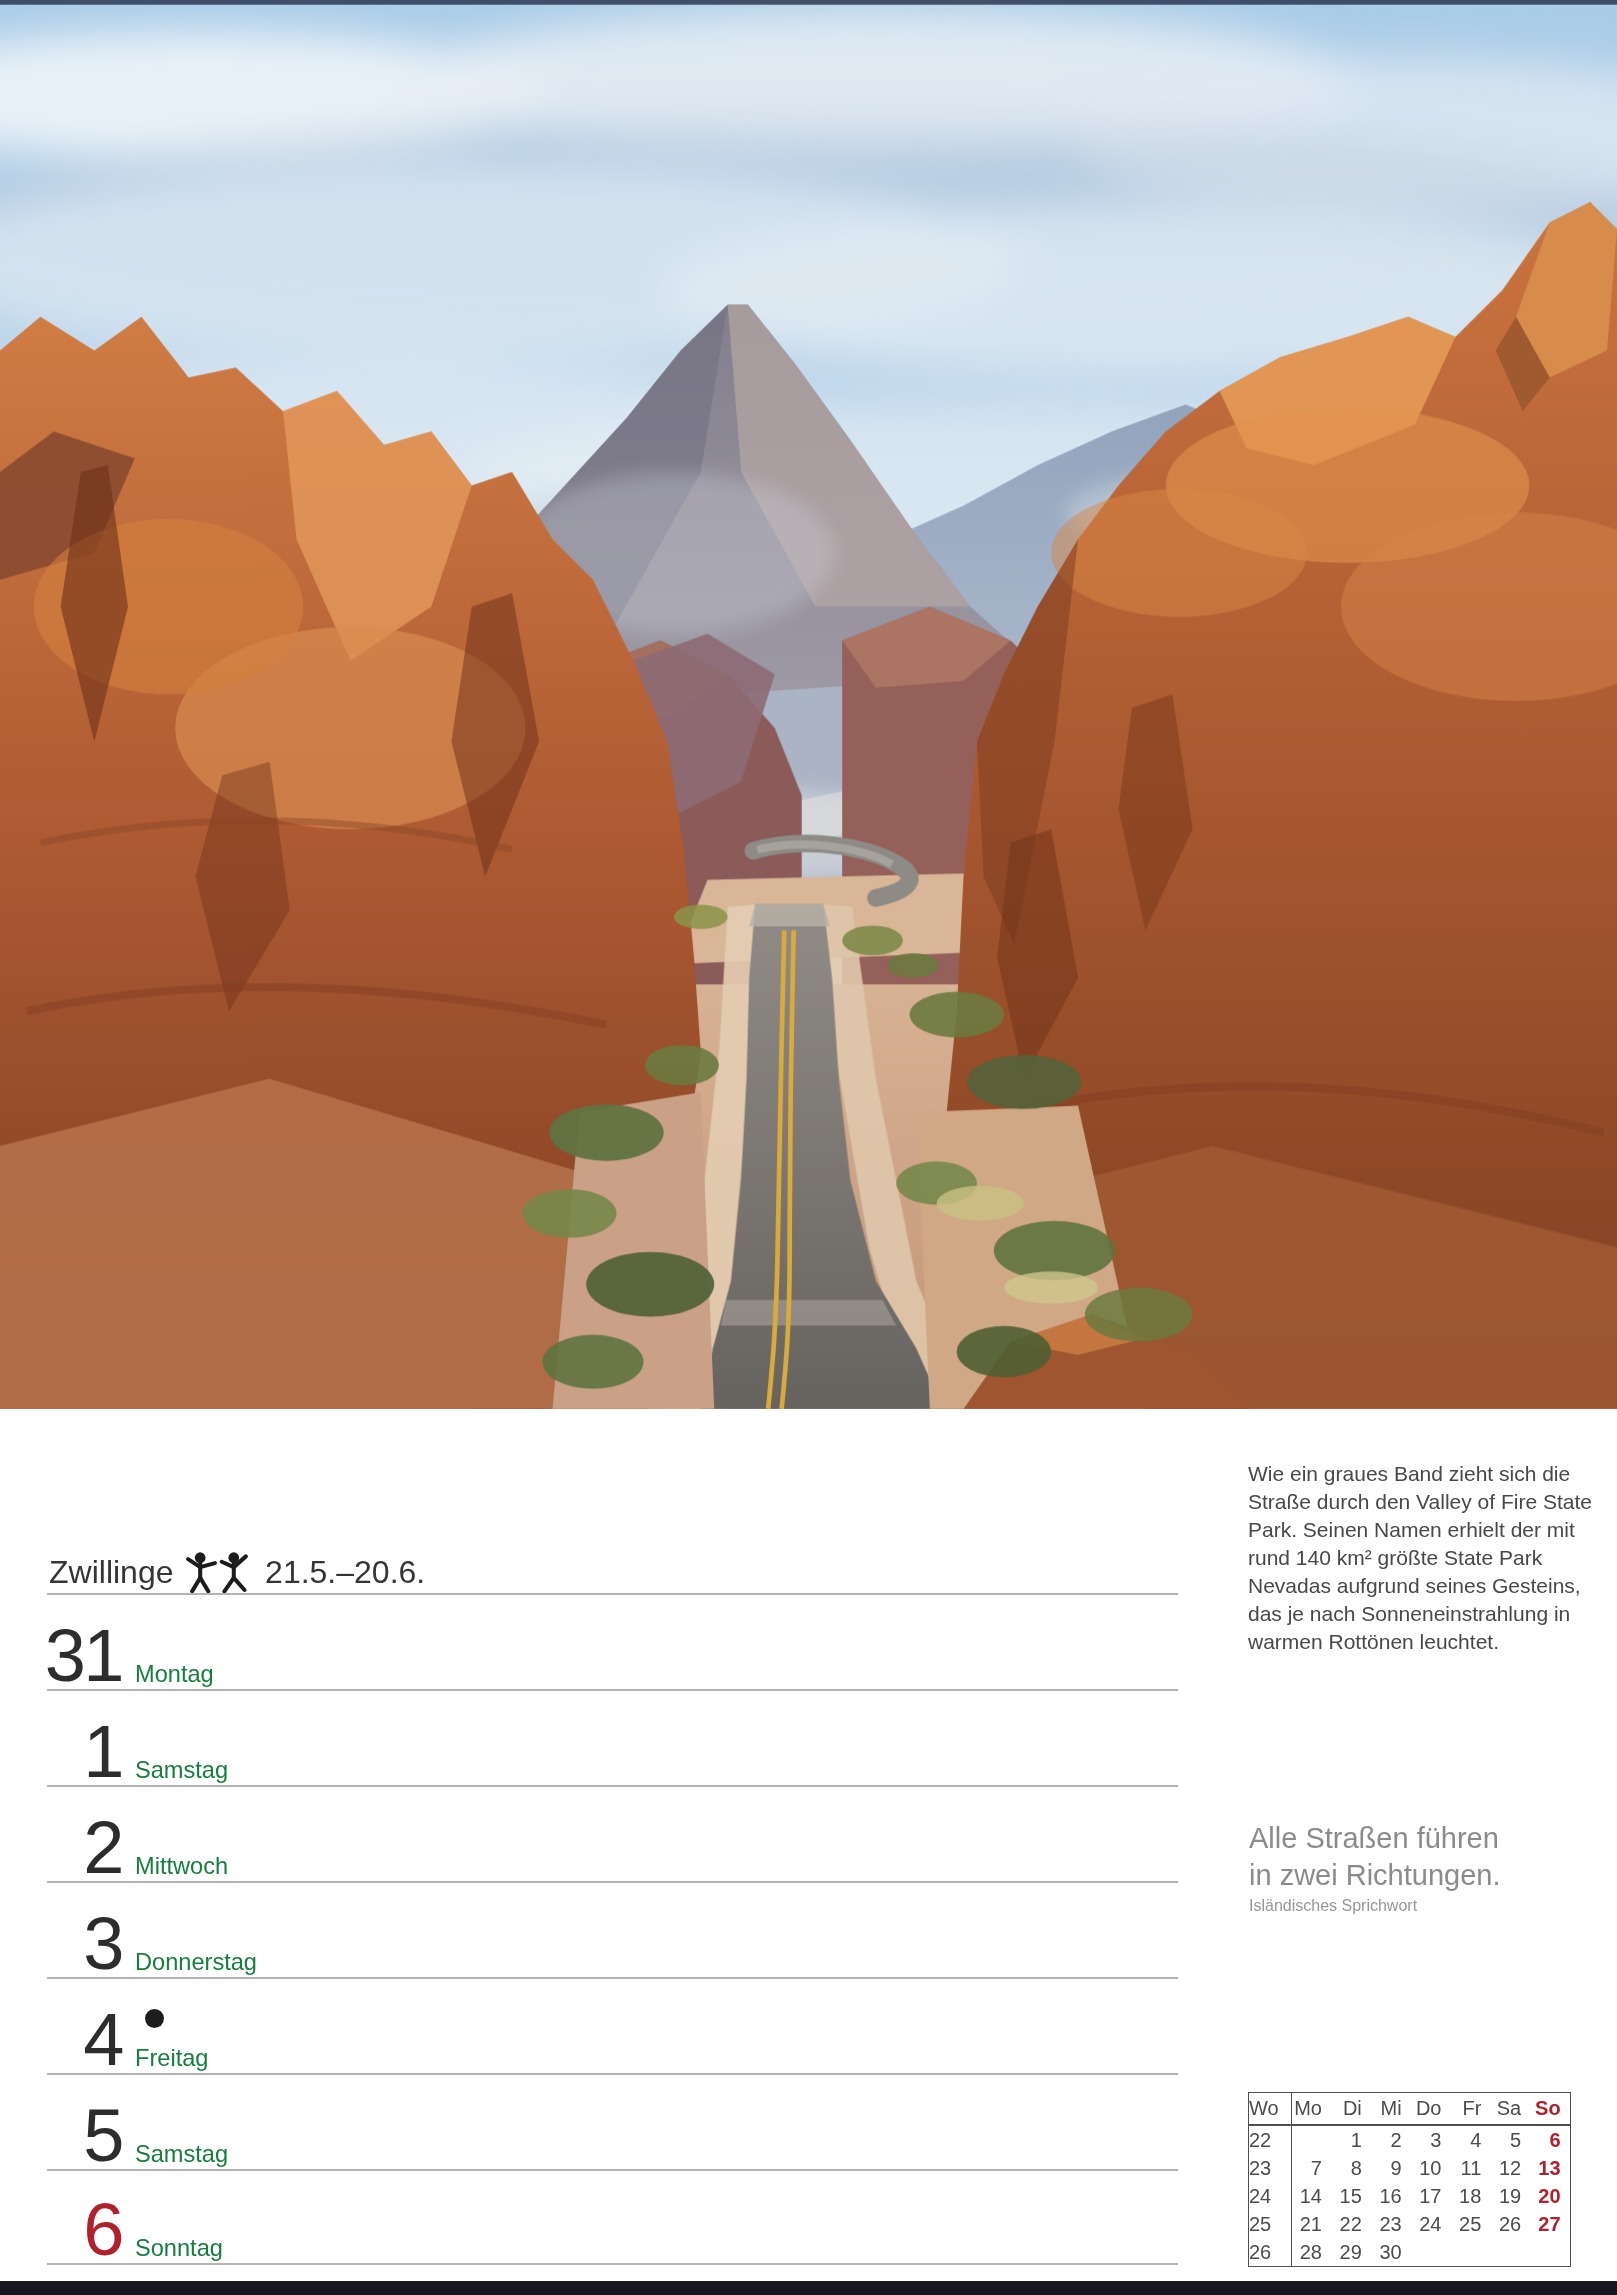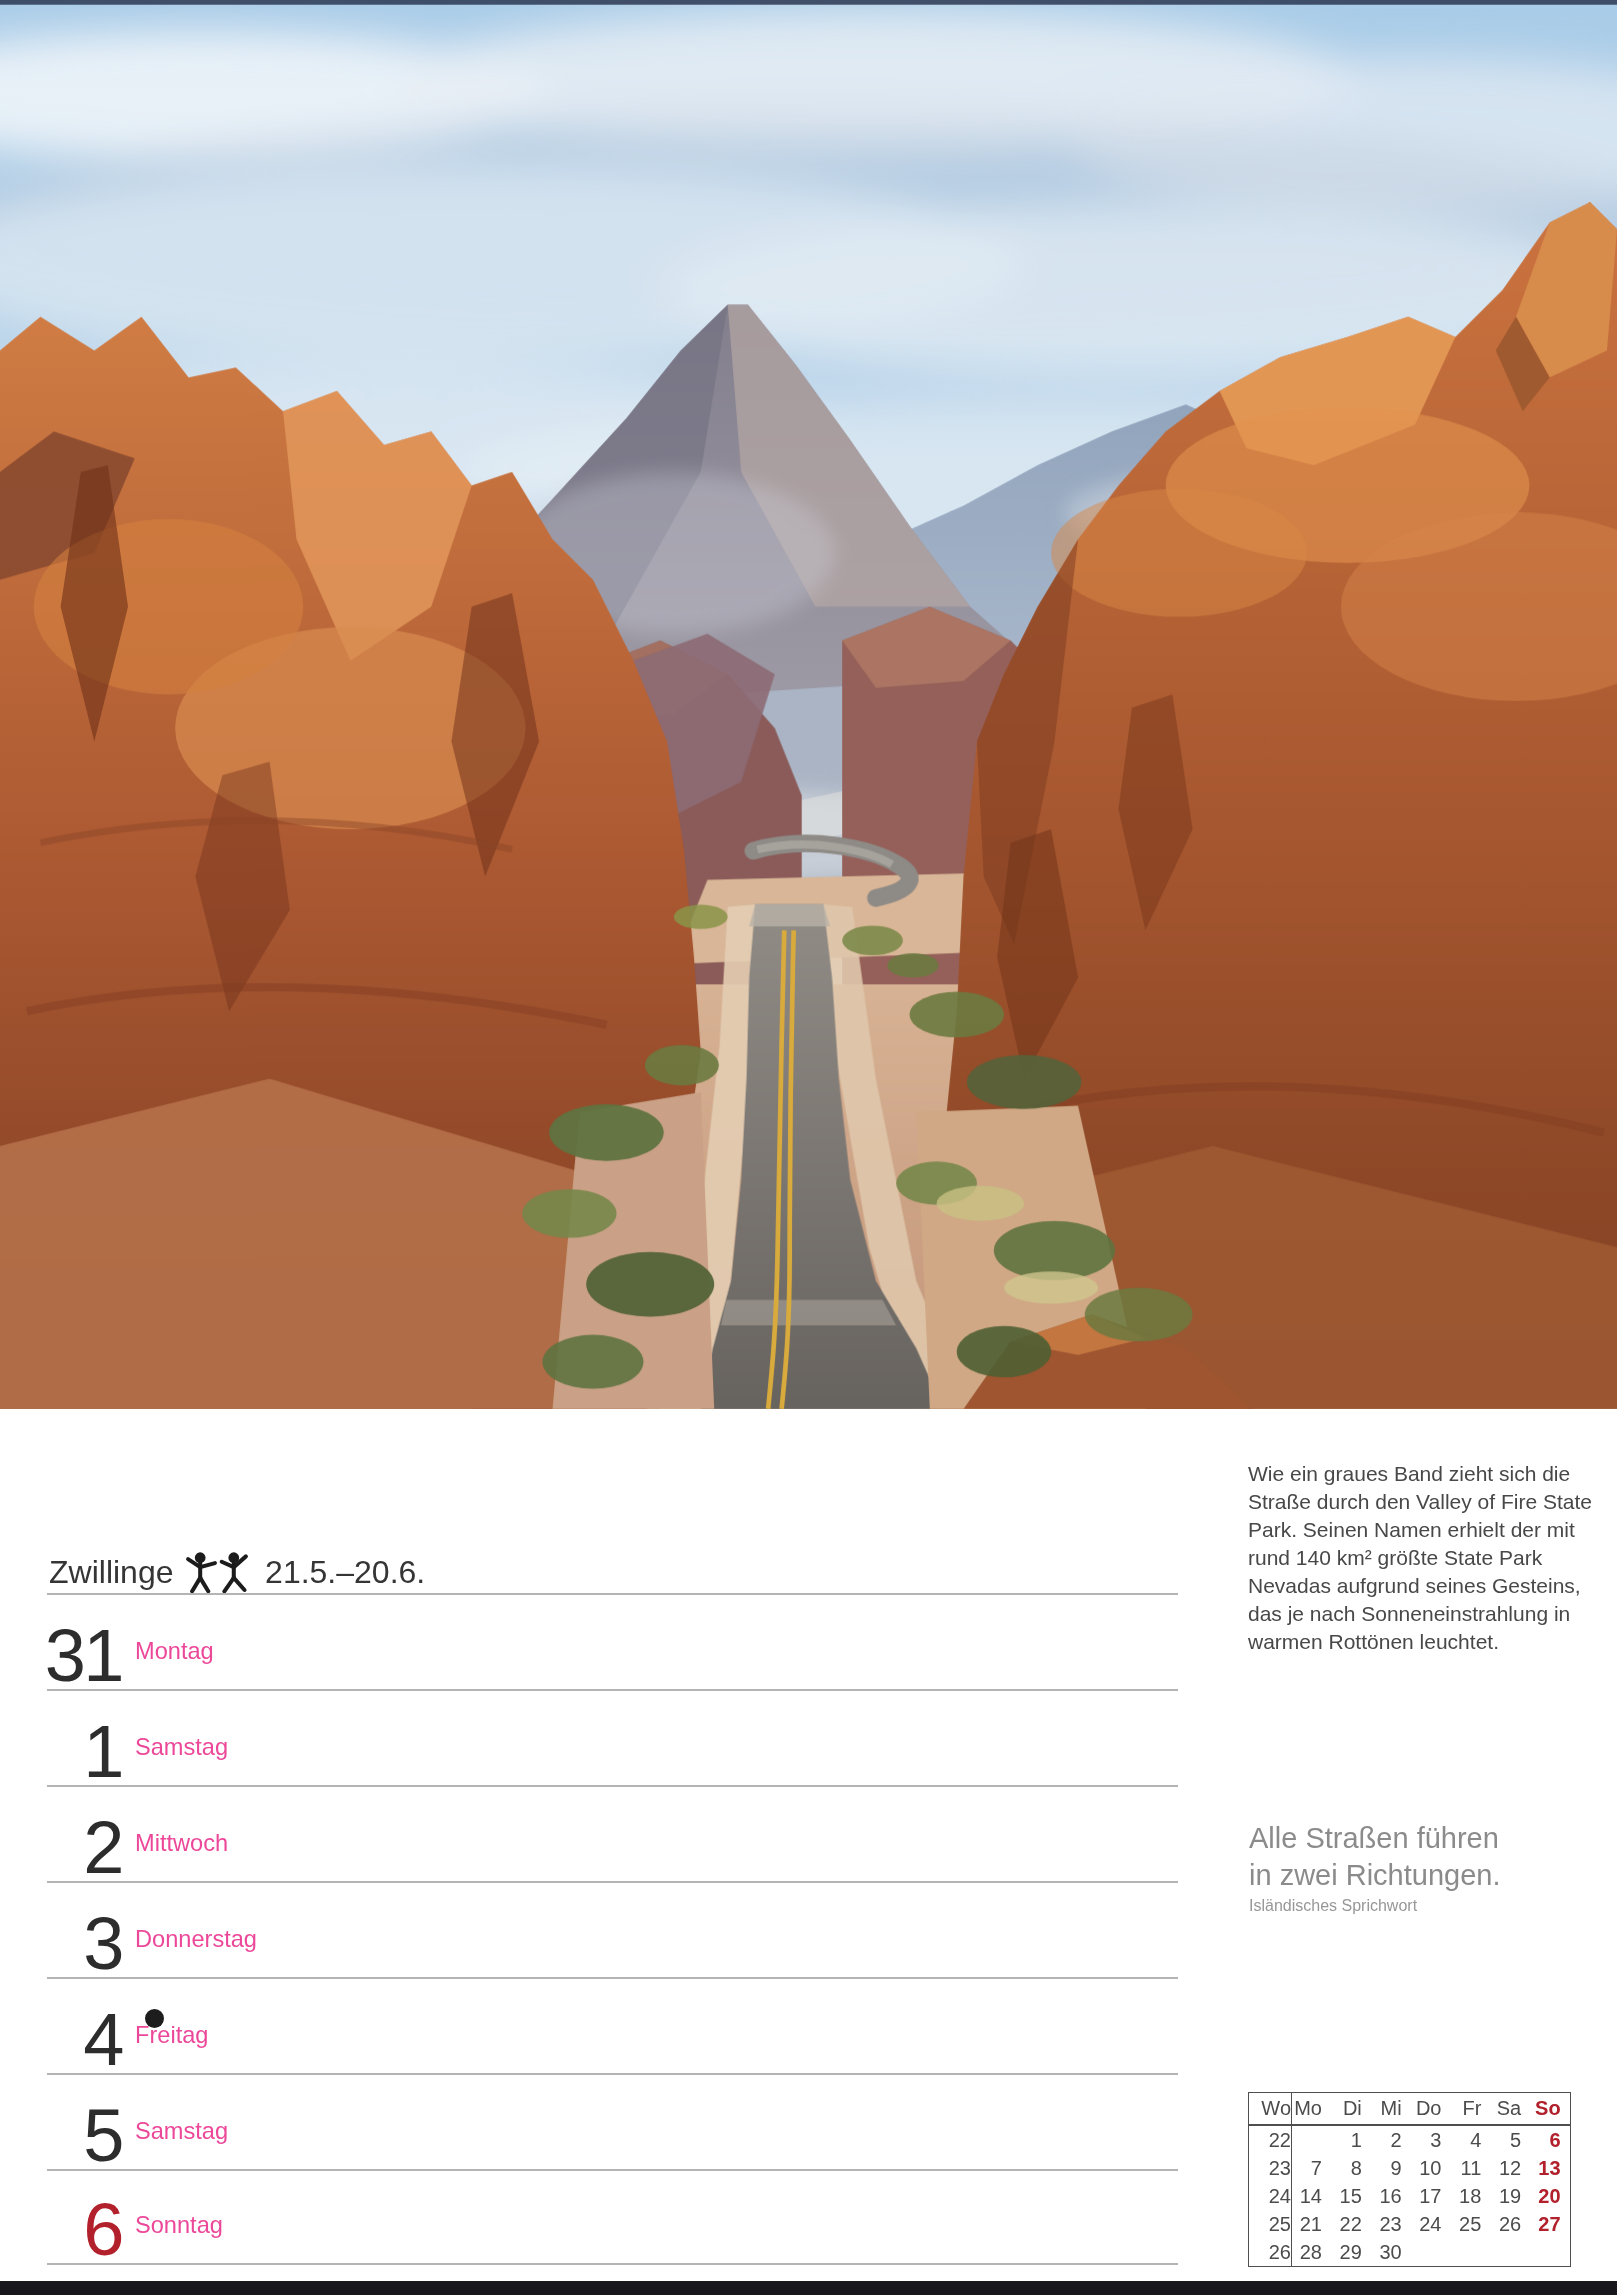--- a/index.html
+++ b/index.html
@@ -18,37 +18,37 @@
   #zodiac-row{position:absolute;left:49px;top:1550px;display:flex;align-items:center;gap:10.8px;
               font-size:32px;color:#353535;height:44px;}
   #zodiac-row svg{display:block;}
 
   
   #days{position:absolute;left:47px;top:1593px;width:1131px;}
   .day-row{position:relative;height:94px;border-top:2px solid #b4b4b4;}
   .day-row:last-child{border-bottom:2px solid #b4b4b4;height:92px;}
   .day-num{position:absolute;left:-5.4px;bottom:4px;width:80px;text-align:right;
            font-size:74px;line-height:0.78;letter-spacing:-2.7px;color:#2d2d2d;}
-  .day-name{position:absolute;left:88px;bottom:24px;font-size:23.6px;color:#ec4899;margin-top:20px;}
+  .day-name{position:absolute;left:88px;bottom:1px;font-size:23.6px;color:#15803d;margin-top:20px;}
   .day-row.red .day-num{color:#b2202b;}
   .moon-dot{position:absolute;left:98px;top:30px;width:19px;height:19px;border-radius:50%;background:#1d1d1d;}
 
   
   #info-text{position:absolute;left:1248px;top:1460px;width:369px;font-size:21px;line-height:28px;
              color:#484848;white-space:pre-line;}
   #quote-text{position:absolute;left:1249px;top:1820px;width:369px;font-size:29px;line-height:37px;
               color:#8b8b8b;white-space:pre-line;}
   #quote-source{position:absolute;left:1249px;top:1897px;font-size:16px;color:#979797;}
 
   
   #minical{position:absolute;left:1248px;top:2092px;width:323px;border-collapse:collapse;table-layout:fixed;
            border:1.3px solid #4f4f4f;font-size:20px;color:#4c4c4c;}
   #minical th,#minical td{height:28px;padding:0 9.4px 0 0;text-align:right;font-weight:400;overflow:hidden;}
   #minical thead th{height:31px;border-bottom:2px solid #4f4f4f;}
-  #minical .wo{border-right:1.3px solid #4f4f4f;text-align:right;padding:0;}
+  #minical .wo{border-right:1.3px solid #4f4f4f;text-align:left;padding:0;}
   #minical .sun{color:#b2202b;font-weight:700;}
 
   #bottom-bar{position:absolute;left:0;top:2281px;width:1617px;height:15px;background:#17171d;}
 </style>
 </head>
 <body>
 
 <div id="page">
 
   <div id="photo">

